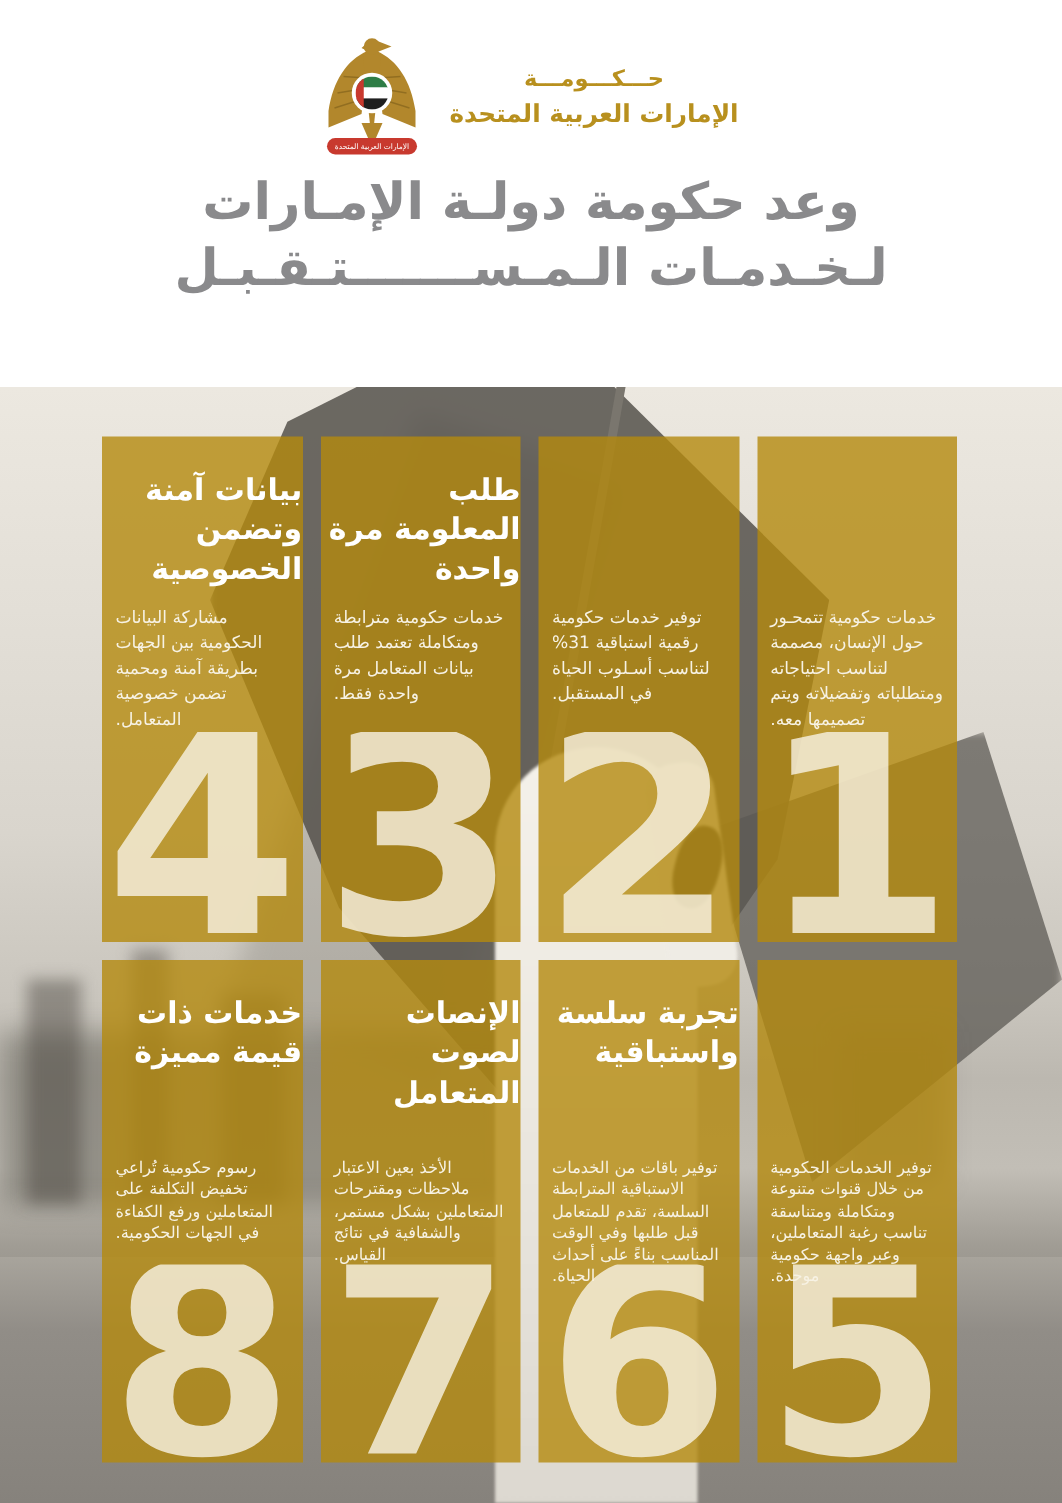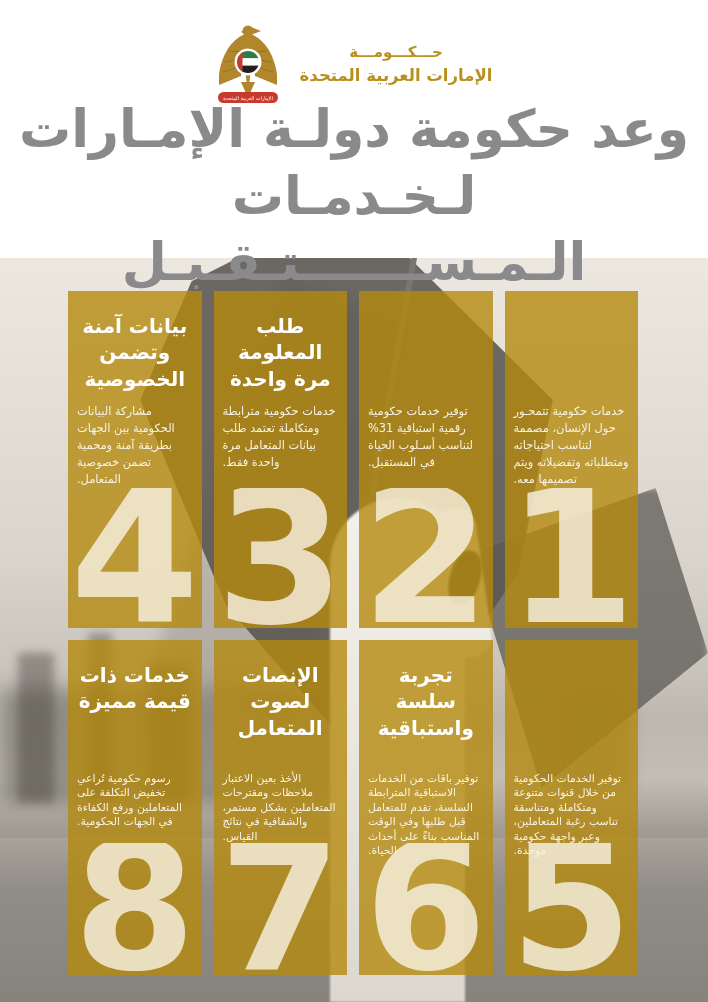--- a/index.html
+++ b/index.html
@@ -7,21 +7,21 @@
     width:708px;height:1002px;position:relative;overflow:hidden;
     background:#ffffff;
     font-family:"DejaVu Sans", sans-serif;
   }
   
   .header{position:absolute;top:0;left:0;width:708px;height:193px;background:#fff;z-index:3;}
   .logo-row{position:absolute;top:24px;left:0;width:100%;display:flex;justify-content:center;align-items:center;gap:20px;direction:ltr;}
   .logo-text{color:#b8901e;text-align:center;line-height:1.5;}
   .logo-text .gov{display:block;font-size:15px;font-weight:bold;}
   .logo-text .country{display:block;font-size:16.5px;font-weight:bold;}
-  .main-title{position:absolute;top:96px;left:0;width:100%;text-align:center;color:#8a8a8c;font-weight:bold;font-size:52px;line-height:1.28;}
+  .main-title{position:absolute;top:114px;left:0;width:100%;text-align:center;color:#8a8a8c;font-weight:bold;font-size:34px;line-height:1.28;}
   
   .photo{position:absolute;top:258px;left:0;width:708px;height:744px;overflow:hidden;z-index:1;
     background:linear-gradient(180deg,#ece8e0 0%,#e3dfd7 20%,#d9d5cd 40%,#c9c5bd 55%,#bcb8b0 62%,#c2beb6 70%,#a09c94 77%,#8e8a84 84%,#87837d 100%);}
   .photo *{position:absolute;}
   .flag-shape{left:140px;top:-20px;width:430px;height:540px;background:#55524c;opacity:.85;filter:blur(2px);
     clip-path:polygon(32% 0,58% 0,96% 30%,88% 62%,55% 100%,20% 68%,0 30%,12% 8%);}
   .flag-shape2{left:470px;top:230px;width:238px;height:300px;background:#5d5a54;opacity:.75;filter:blur(3px);
     clip-path:polygon(0 22%,78% 0,100% 55%,30% 100%);}
   .flag-fold{left:210px;top:30px;width:150px;height:420px;background:#8b8880;opacity:.4;filter:blur(8px);transform:rotate(18deg);}
   .flagpole{left:412px;top:-6px;width:6px;height:320px;background:#7a766e;transform:rotate(10deg);transform-origin:top left;}
@@ -32,21 +32,21 @@
   .skyline{left:0;top:430px;width:340px;height:115px;background:rgba(92,88,80,.45);filter:blur(9px);}
   .tower1{left:18px;top:395px;width:36px;height:150px;background:rgba(70,66,60,.45);filter:blur(5px);}
   .tower2{left:88px;top:375px;width:24px;height:170px;background:rgba(70,66,60,.40);filter:blur(5px);}
   .tower3{left:148px;top:405px;width:42px;height:140px;background:rgba(70,66,60,.45);filter:blur(6px);}
   .tower4{left:560px;top:430px;width:70px;height:100px;background:rgba(92,88,80,.35);filter:blur(8px);}
   .sea{left:0;top:580px;width:708px;height:164px;background:linear-gradient(180deg,#a8a49c 0%,#918d87 30%,#86827c 100%);}
   
   .grid{position:absolute;left:68px;top:291px;width:570px;z-index:2;display:grid;
     grid-template-columns:repeat(4,1fr);grid-template-rows:337px 335px;column-gap:12px;row-gap:12px;direction:rtl;}
   .card{position:relative;background:rgba(180,138,14,.8);overflow:hidden;color:#fff;}
-  .card-title{padding:22px 10px 0;font-size:20px;font-weight:bold;text-align:center;line-height:1.32;}
+  .card-title{padding:22px 0 0;font-size:20px;font-weight:bold;line-height:1.32;}
   .card-body{position:absolute;left:9px;right:9px;text-align:left;color:#f7f2e4;}
   .row1 .card-body{top:112px;font-size:11.4px;line-height:1.5;}
   .row2 .card-body{top:132px;font-size:10.8px;line-height:1.34;}
   .card-num{position:absolute;bottom:0;left:0;right:0;overflow:hidden;text-align:center;z-index:0;}
   .row1 .card-num{height:140px;}
   .row2 .card-num{height:132px;}
   .card-num span{display:block;font-weight:bold;color:rgba(246,240,224,.82);}
   .row1 .card-num span{font-size:186px;line-height:140px;}
   .row2 .card-num span{font-size:176px;line-height:132px;}
 </style>

